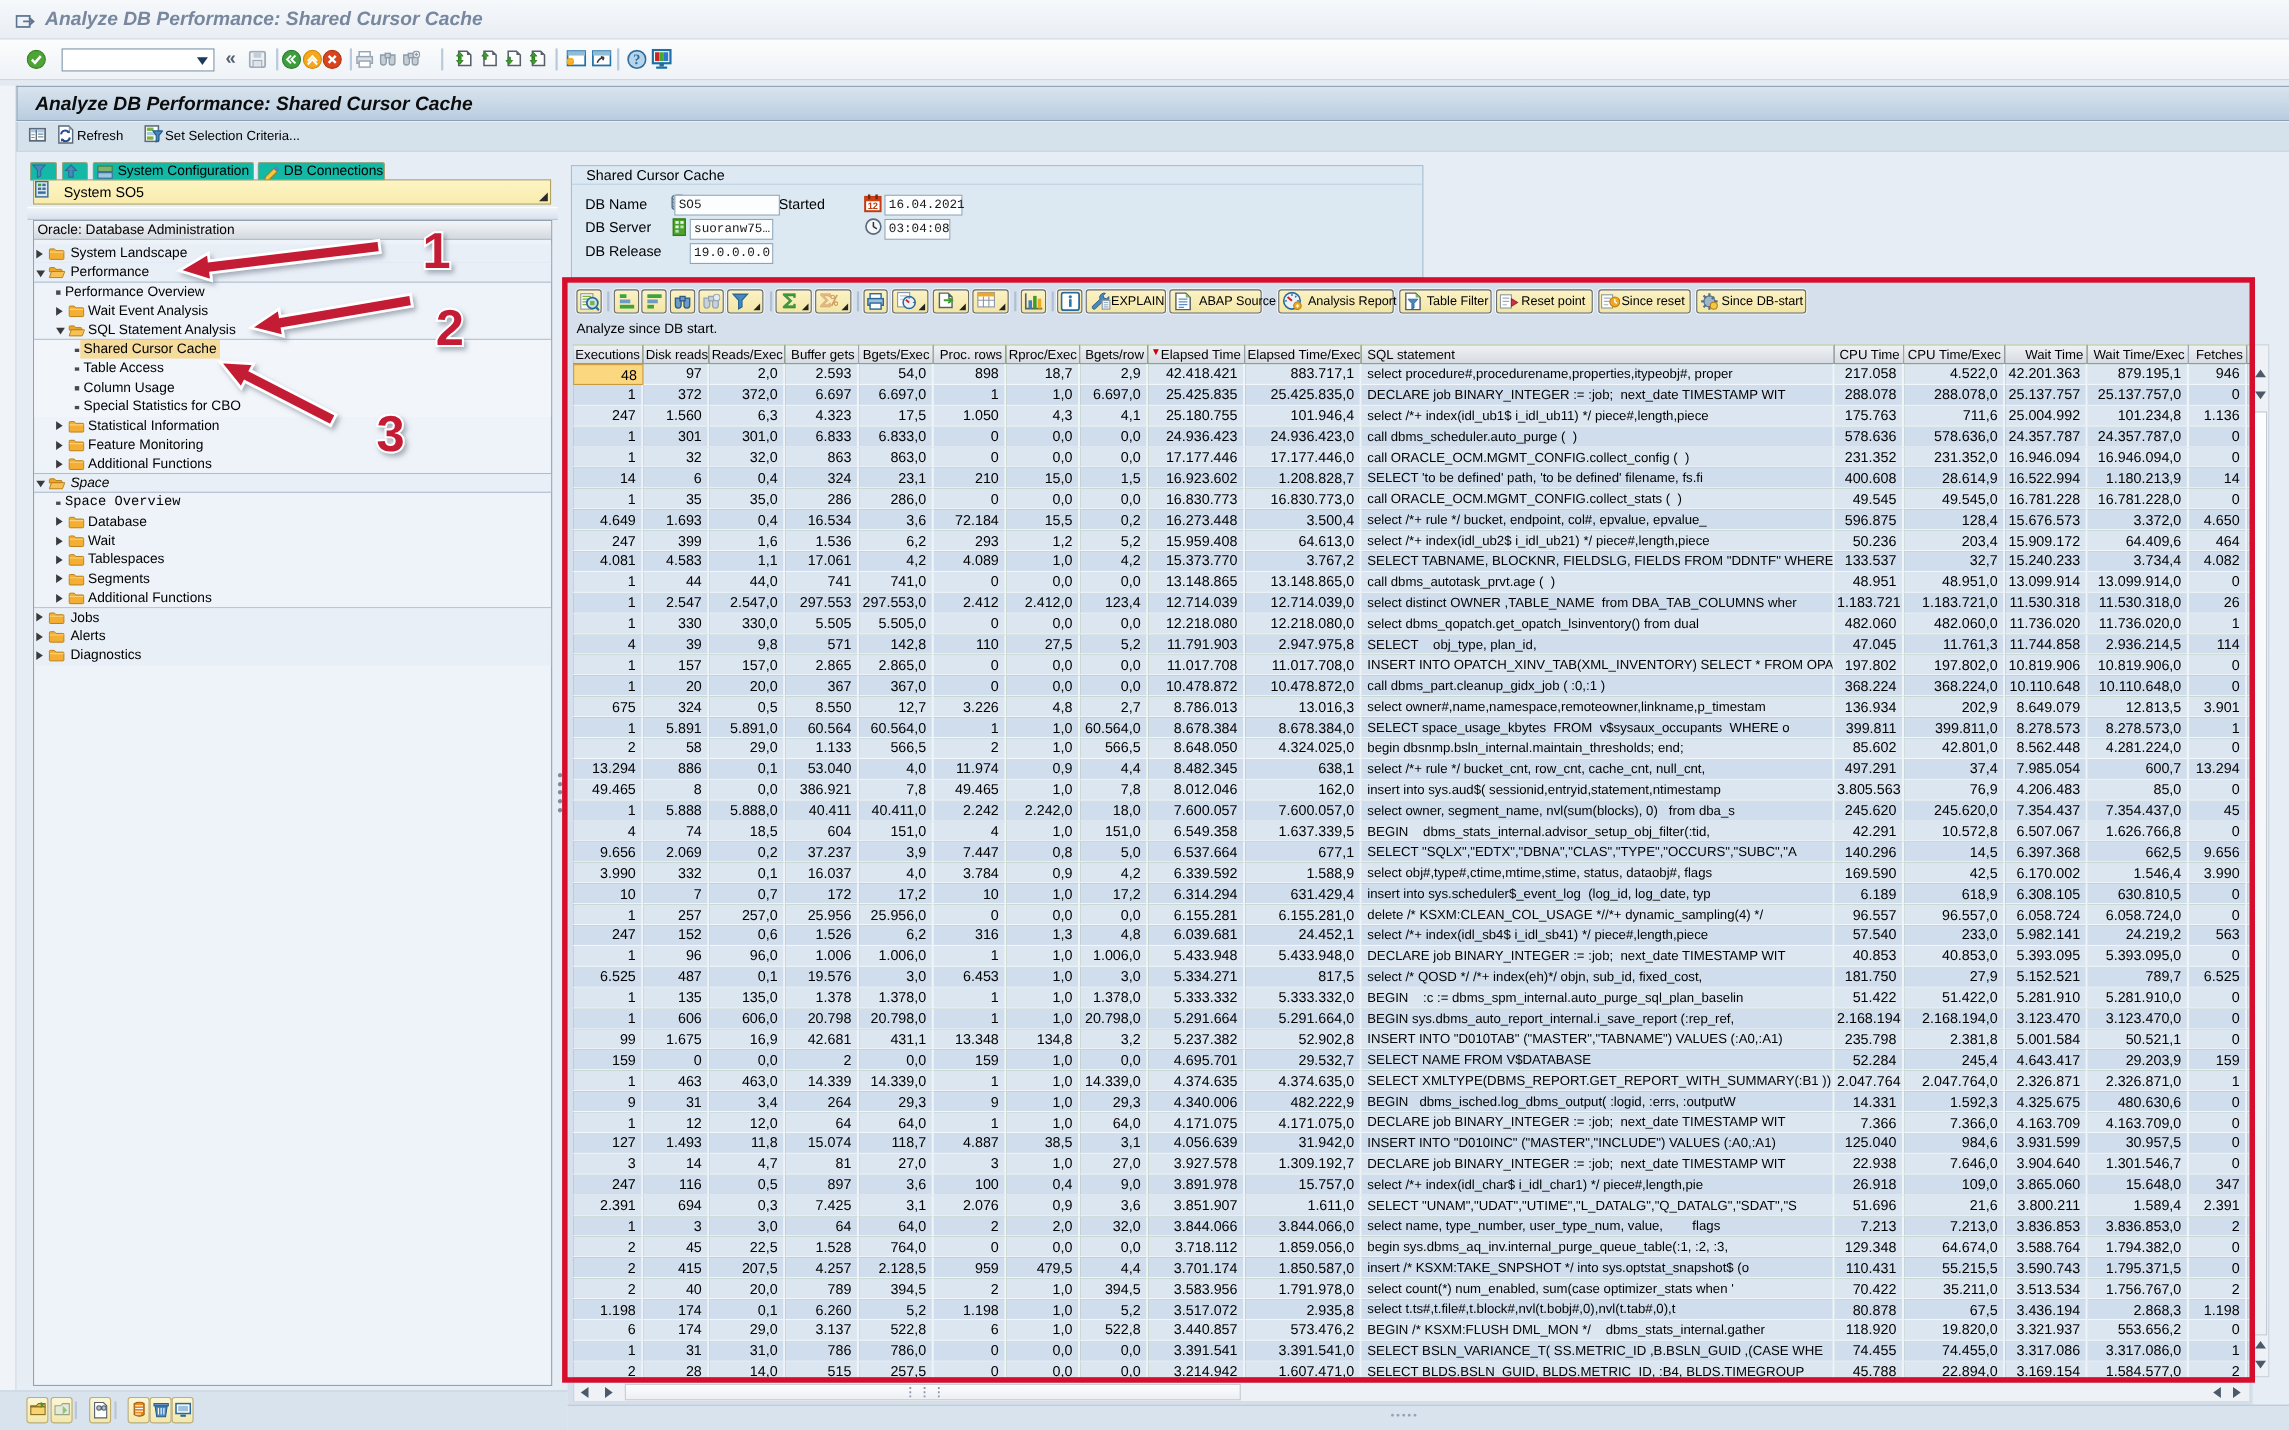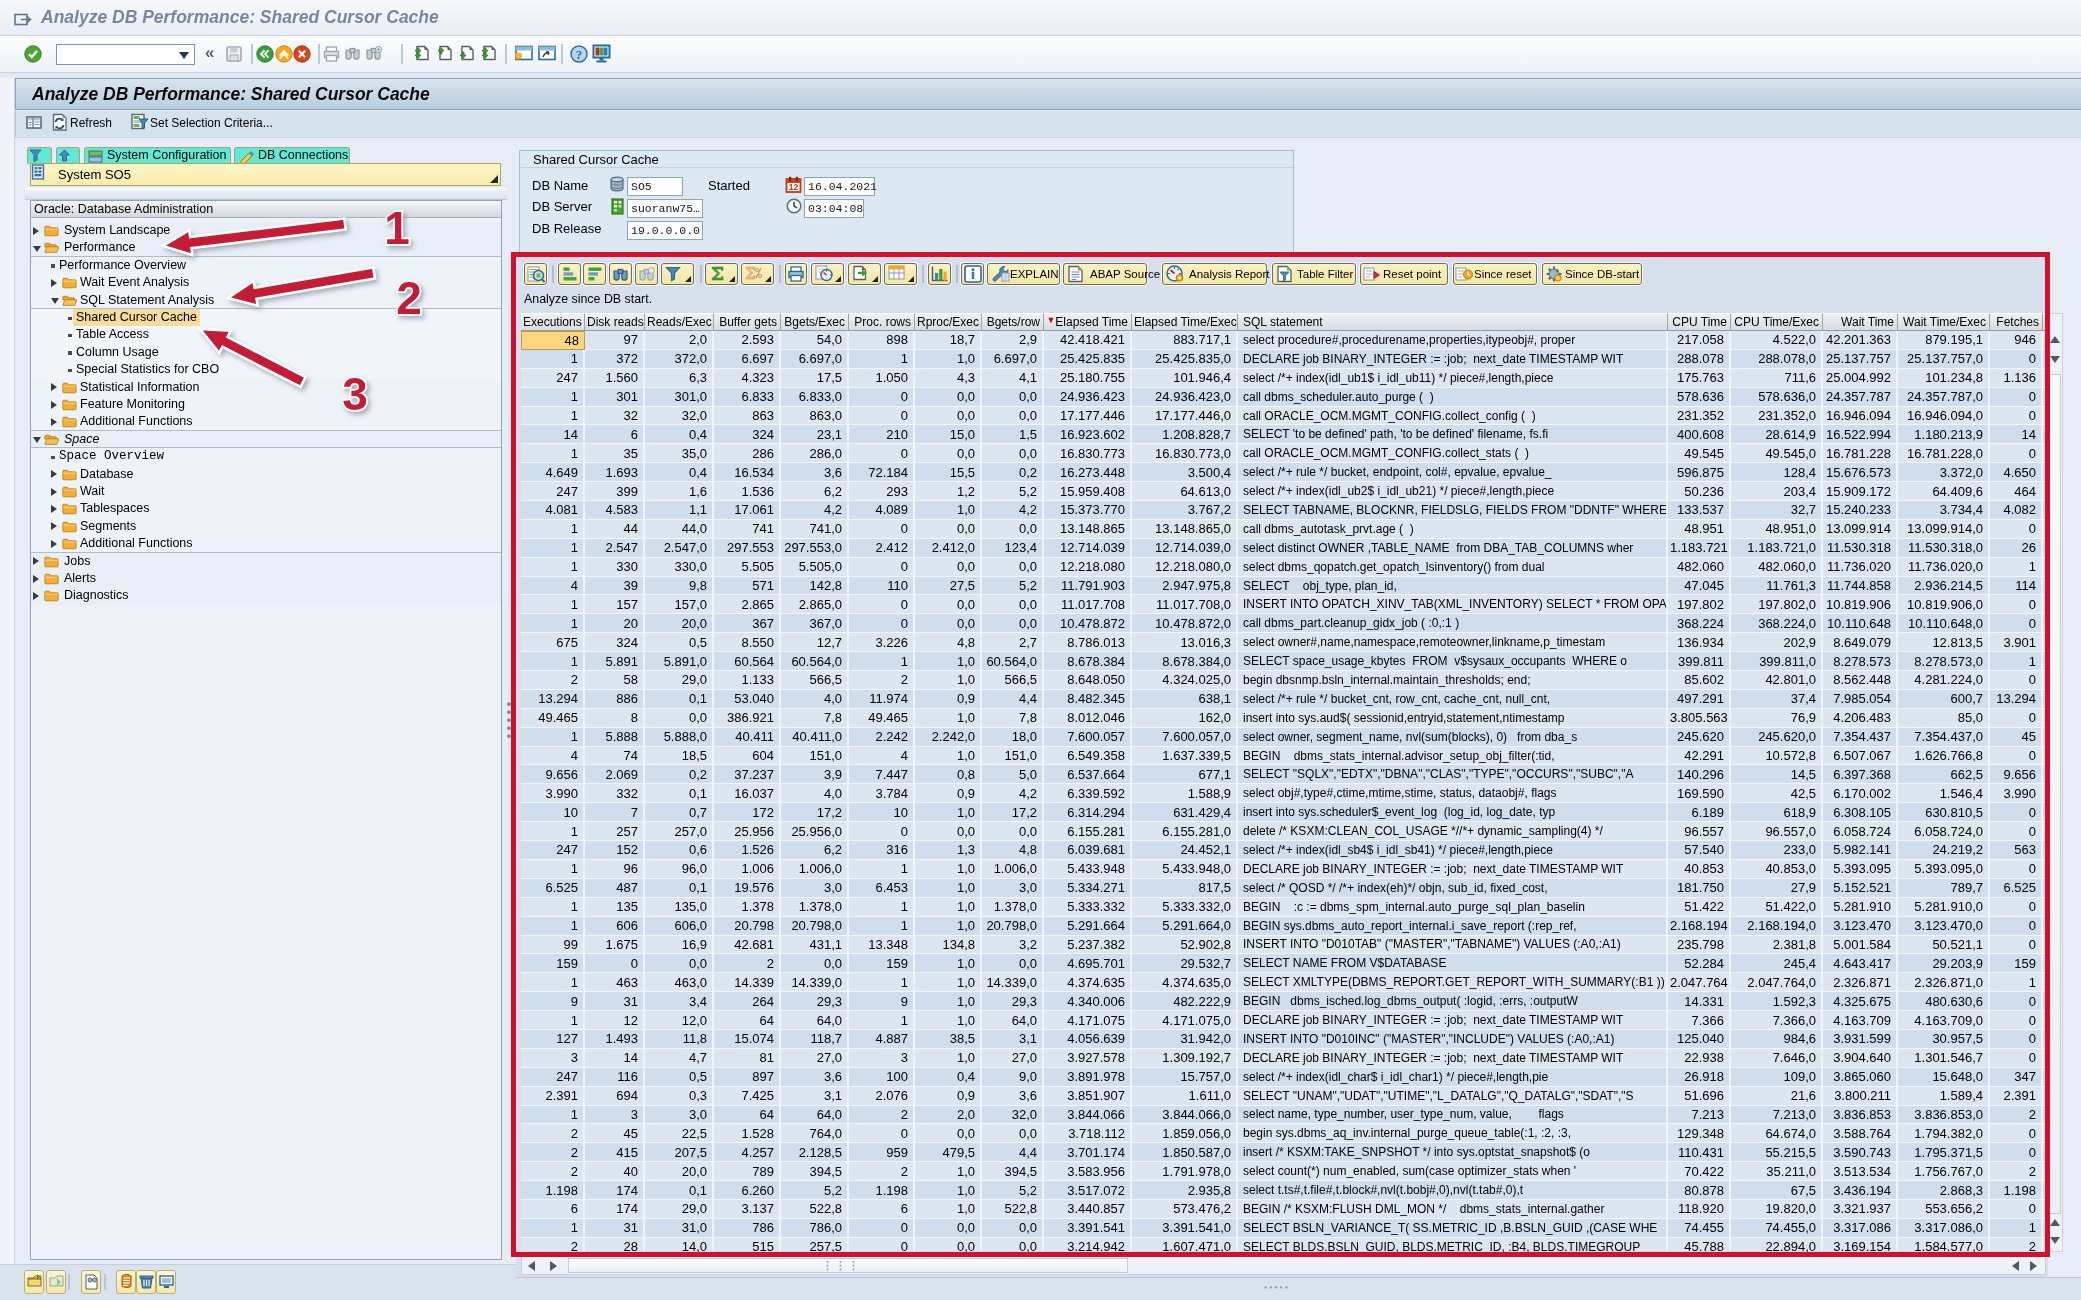--- a/index.html
+++ b/index.html
@@ -10,21 +10,21 @@
 .toolbar{left:0;top:36px;width:2081px;height:37px;background:linear-gradient(#fbfcfd,#eff3f7);border-bottom:1px solid #c6d1dd}
 .tbgap{left:0;top:73px;width:2081px;height:5px;background:#e3eaf1}
 .screentitle{left:15px;top:78px;width:2066px;height:32px;background:linear-gradient(#d9e4ee,#b9cde0);border:1px solid #8ba0b4;border-right:none}
 .screentitle span{position:absolute;left:16px;top:5px;font-size:17.5px;font-weight:bold;font-style:italic;color:#0c0c0c}
 .apptoolbar{left:15px;top:111px;width:2066px;height:27px;background:#d5e1eb;border-bottom:1px solid #c9d4e0;border-left:1px solid #b9c6d3}
 .atext{top:116px;font-size:12px;color:#000}
 .combo{left:56px;top:44px;width:139px;height:21px;background:#fff;border:1px solid #7e93a9}
 .combo .dd{position:absolute;right:5px;top:7px;width:0;height:0;border-left:5px solid transparent;border-right:5px solid transparent;border-top:7px solid #1b3a5c}
 .chev{left:205px;top:43px;font-size:17px;color:#54606c;font-weight:bold}
 .vsep{position:absolute;width:2px;background:#b8cadb;top:44px;height:20px}
-.tab{position:absolute;top:147px;height:17px;background:#5eead4;border:1px solid #a9a27a;border-bottom:none;border-radius:3px 3px 0 0;font-size:13px;overflow:hidden;white-space:nowrap}
+.tab{position:absolute;top:147px;height:17px;background:#14b8a6;border:1px solid #a9a27a;border-bottom:none;border-radius:3px 3px 0 0;font-size:13px;overflow:hidden;white-space:nowrap}
 .syscombo{left:30px;top:163px;width:471px;height:23px;background:linear-gradient(#fdf4c4,#f8ecac);border:1px solid #b1a25f;}
 .syscombo span{position:absolute;left:27px;top:3px;font-size:13px}
 .syscombo .corner{position:absolute;right:2px;bottom:2px;width:0;height:0;border-left:8px solid transparent;border-bottom:8px solid #2a2a2a}
 .splitband{left:25px;top:188px;width:482px;height:12px;background:linear-gradient(#f0f4f9,#d9e2ec);border-top:1px solid #fff;border-bottom:1px solid #b9c7d6}
 .treebox{left:30px;top:200px;width:472px;height:1060px;background:#eef3f9;border:1px solid #8fa3b7}
 .treehead{position:absolute;left:0;top:0;width:100%;height:17px;background:linear-gradient(#f4f5f7,#d4d9e0);border-bottom:1px solid #a7b2bf;font-size:12.5px;padding-left:3px;line-height:16px}
 .trow{position:absolute;left:0;width:470px;height:17.5px;font-size:12.5px;line-height:17.5px;white-space:nowrap}
 .exp-c{position:absolute;top:4.5px;width:0;height:0;border-top:4.5px solid transparent;border-bottom:4.5px solid transparent;border-left:6px solid #3a3a3a}
 .exp-o{position:absolute;top:6.5px;width:0;height:0;border-left:4.5px solid transparent;border-right:4.5px solid transparent;border-top:6px solid #3a3a3a}
 .bullet{position:absolute;top:7.5px;width:3.5px;height:3.5px;background:#4a4a4a}
@@ -387,21 +387,21 @@
       <rect x="1.5" y="3" width="14" height="13" fill="#fff" stroke="#c13a10" stroke-width="1.8"></rect>
       <rect x="1.5" y="3" width="14" height="4" fill="#d14315"></rect>
       <rect x="4" y="0.8" width="2.2" height="4.4" fill="#7e260a"></rect>
       <rect x="10.8" y="0.8" width="2.2" height="4.4" fill="#7e260a"></rect>
       <text x="8.5" y="14" font-size="8.5" font-weight="bold" fill="#c13a10" text-anchor="middle">12</text>
     </svg>
     <svg style="position:absolute;left:266px;top:47px" width="16" height="16" viewBox="0 0 16 16">
       <circle cx="8" cy="8" r="6.8" fill="#f4f7fa" stroke="#5a6a7a" stroke-width="1.5"></circle>
       <path d="M8 3.8V8l3.2 2" fill="none" stroke="#333" stroke-width="1.4"></path>
     </svg>
-    <div class="gfield" style="left:107px;top:26px;width:56px">SO5</div>
+    <div class="gfield" style="left:93px;top:26px;width:96px">SO5</div>
     <div class="gfield" style="left:107px;top:48px;width:76px">suoranw75…</div>
     <div class="gfield" style="left:107px;top:70px;width:76px">19.0.0.0.0</div>
     <div class="gfield" style="left:284px;top:26px;width:71px">16.04.2021</div>
     <div class="gfield" style="left:284px;top:48px;width:60px">03:04:08</div>
   </div>
 <div class="abs gridarea" style="">
     <div class="alvbtn" style="left:7.5px;width:23px">
       <svg style="position:absolute;left:2px;top:2px" width="18" height="17" viewBox="0 0 18 17">
         <rect x="1" y="1" width="11" height="14" fill="#fdfdfd" stroke="#8a97a4"></rect>
         <path d="M2.5 3.5h8M2.5 6h8M2.5 8.5h8M2.5 11h5" stroke="#7ab33e" stroke-width="1.2"></path>

